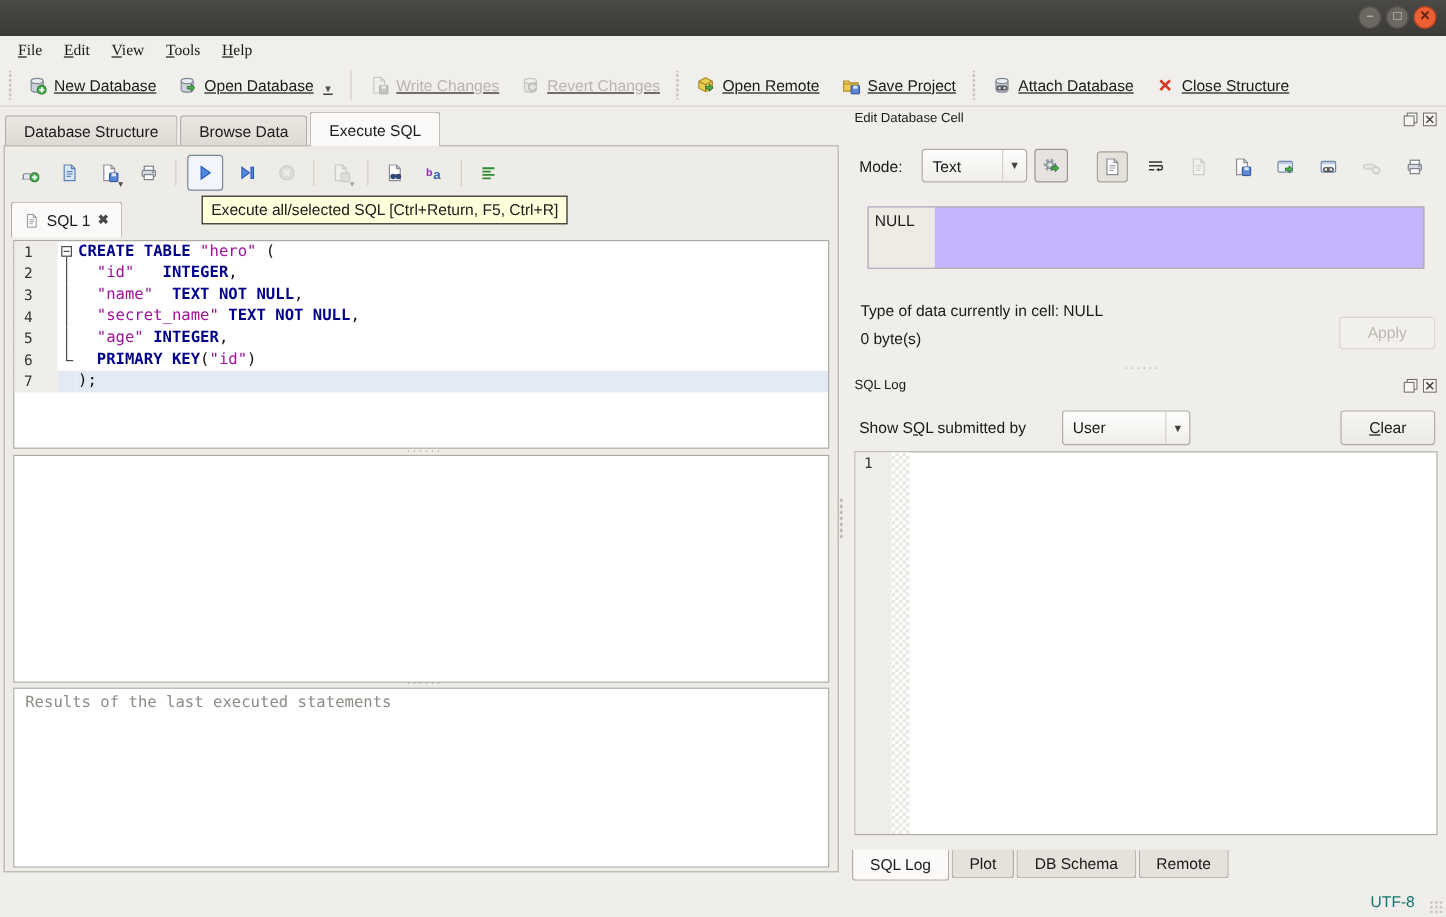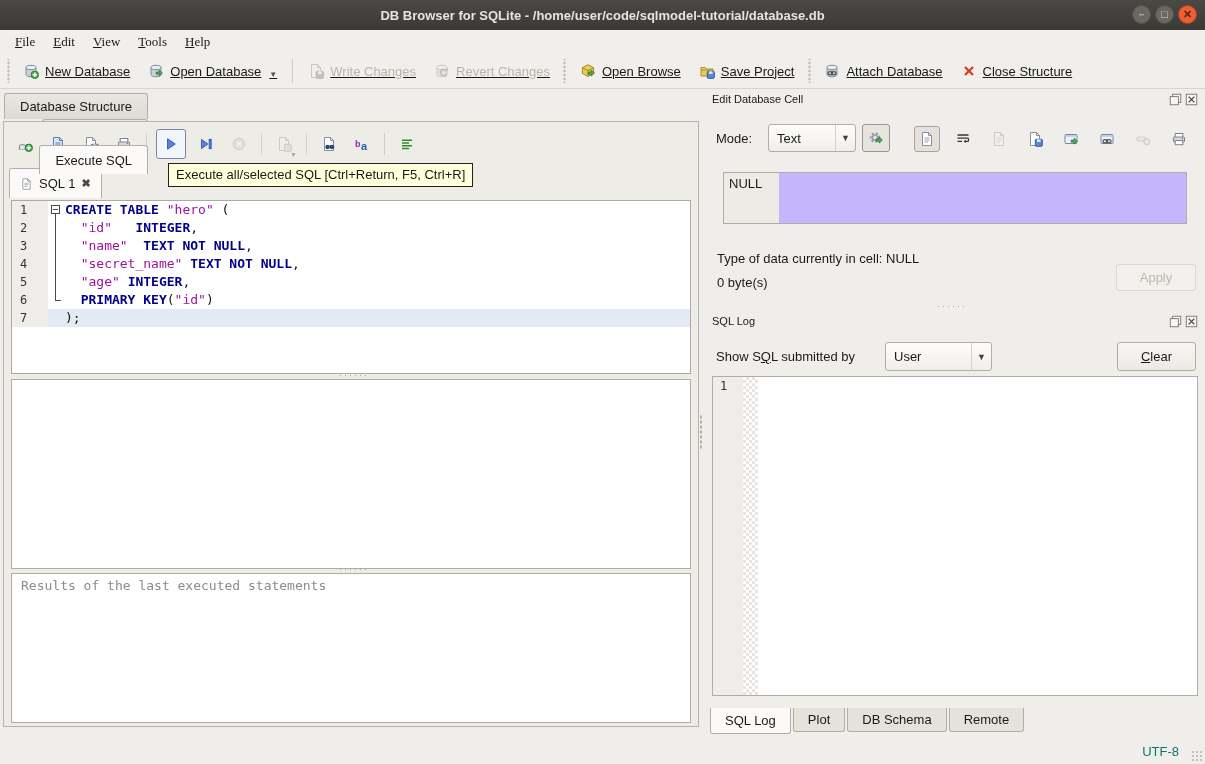--- a/index.html
+++ b/index.html
@@ -33,21 +33,21 @@
   .tb-btn { display:flex; align-items:center; gap:6px; padding:5px 9px; border-radius:3px; }
   .tb-btn .lbl { white-space:nowrap; }
   .tb-btn.disabled .lbl { color:#b9b5ae; }
   .tb-btn.disabled .ic { filter:grayscale(1) opacity(.4); }
   .ic { width:16px; height:16px; display:inline-block; }
   .ic svg { display:block; }
   .caret { font-size:8px; color:#55524c; margin-left:2px; align-self:flex-end; }
 
   
   .left-area { position:absolute; left:0; top:89px; width:702px; height:649px; }
-  .tabbar { position:absolute; left:4px; top:4px; display:flex; align-items:flex-end; height:29px;flex-direction:column; }
+  .tabbar { position:absolute; left:4px; top:4px; display:flex; align-items:flex-end; height:29px; }
   .mtab { background:linear-gradient(#eae7e2,#ddd9d3); border:1px solid #b3afa8; border-bottom:none;
           border-radius:3px 3px 0 0; padding:0 15px; height:26px; line-height:26px; margin-right:2px; }
   .mtab.active { background:#fbfaf8; height:29px; line-height:29px; position:relative; z-index:3; }
   .tabframe { position:absolute; left:3px; top:32px; width:696px; height:606px;
               border:1px solid #b7b3ac; background:#eeece7; }
 
   
   .sqlbar { position:absolute; left:8px; top:5px; height:34px; display:flex; align-items:center; gap:7px; }
   .sbtn { width:26px; height:26px; display:flex; align-items:center; justify-content:center;
           border:1px solid transparent; border-radius:3px; position:relative; }
@@ -147,21 +147,20 @@
   
   .statusbar { position:absolute; left:0; top:737px; width:1205px; height:27px; }
   .enc { position:absolute; right:26px; top:7px; color:#0f766e; }
   .grip { position:absolute; right:3px; bottom:3px; width:11px; height:11px;
           background-image:radial-gradient(#c6c2ba 1px, transparent 1.2px); background-size:4px 4px; }
 </style>
 </head>
 <body>
 
 <div class="titlebar">
-  <span class="wtitle">DB Browser for SQLite - /home/user/code/sqlmodel-tutorial/database.db</span>
   <div class="winbtns">
       <div class="wbtn">－</div>
       <div class="wbtn">□</div>
       <div class="wbtn close">✕</div>
     </div>
 </div>
 
 <div class="menubar">
     <span class="menu-item"><u>F</u>ile</span>
     <span class="menu-item"><u>E</u>dit</span>
@@ -219,21 +218,21 @@
     </div>
     <div class="tb-handle"></div>
     <div class="tb-btn">
       <span class="ic">
         <svg viewBox="0 0 16 16" width="100%" height="100%">
           <path d="M8 1.8l5.6 2.9v5.8L8 13.4 2.4 10.5V4.7z" fill="#ecd04f" stroke="#a8862a"></path>
           <path d="M2.4 4.7L8 7.6l5.6-2.9M8 7.6v5.8" fill="none" stroke="#a8862a"></path>
           <path d="M8.2 9h3v-1.9l3.2 3-3.2 3v-1.9h-3z" fill="#4caf50" stroke="#1b5e20" stroke-width=".6"></path>
         </svg>
       </span>
-      <span class="lbl">Open Browse</span>
+      <span class="lbl">Open Remote</span>
     </div>
     <div class="tb-btn">
       <span class="ic">
         <svg viewBox="0 0 16 16" width="100%" height="100%">
           <path d="M2 13V4.5h4.2L7.6 6H14v7z" fill="#edc95c" stroke="#b08f2e"></path>
           <path d="M2 7h12" stroke="#b08f2e" fill="none"></path>
           <rect x="8.3" y="8.3" width="7" height="7" rx="1" fill="#5b87d6" stroke="#33589e"></rect>
           <rect x="10" y="8.3" width="3.6" height="2.6" fill="#dfe8f8"></rect>
         </svg>
       </span>

